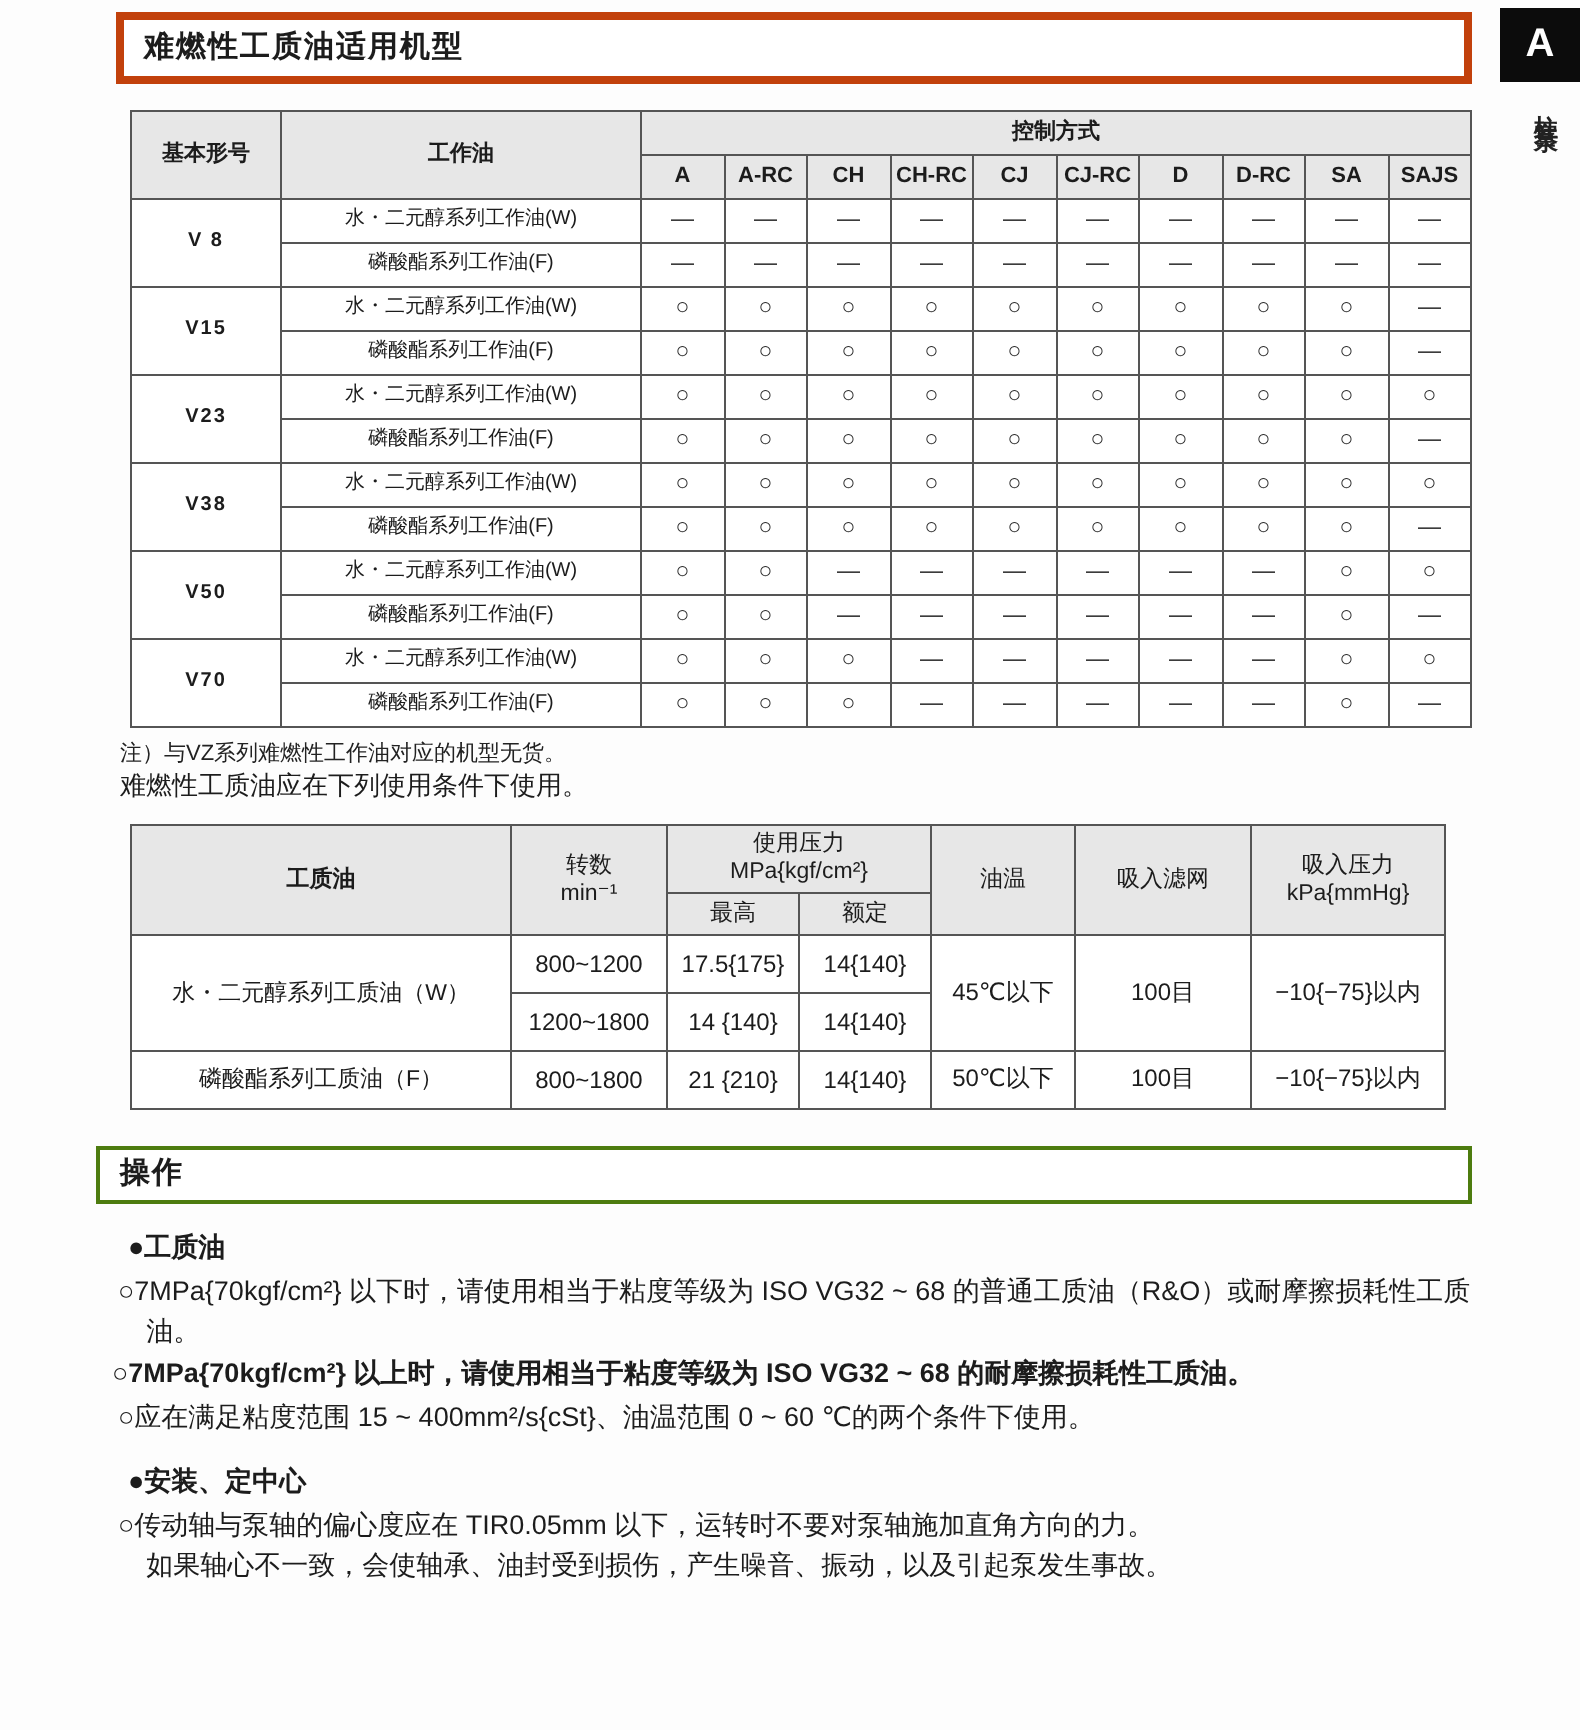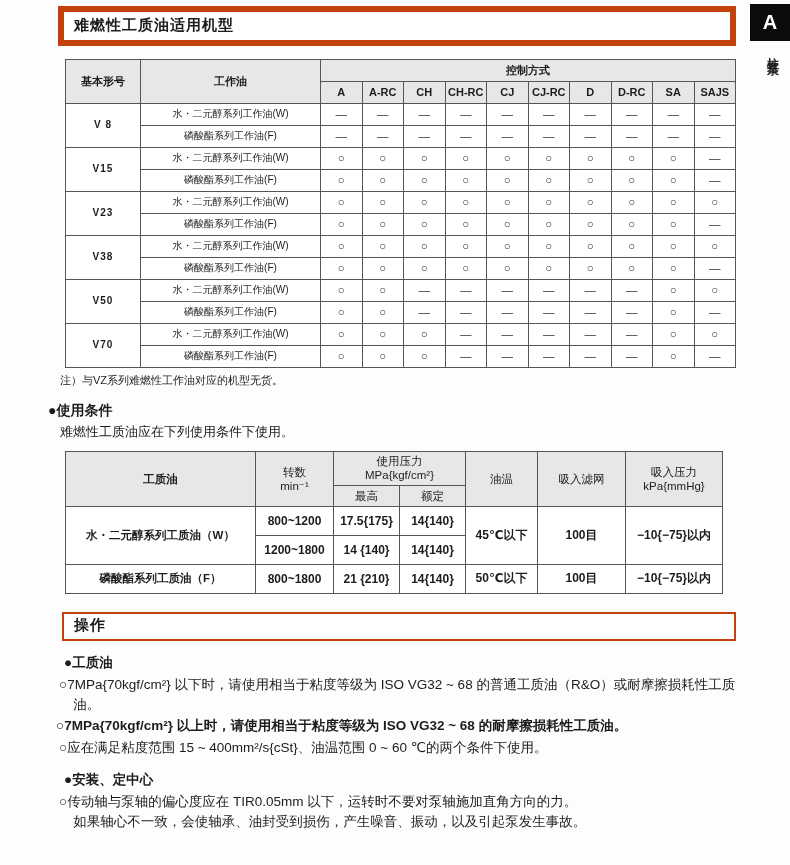--- a/index.html
+++ b/index.html
@@ -8,47 +8,47 @@
     background:#fdfdfd;
     font-family:"Liberation Sans","DejaVu Sans",sans-serif;
     color:#1c1c1c;
     -webkit-font-smoothing:antialiased;
   }
   .page { position:relative; width:790px; height:865px; overflow:hidden; background:#fdfdfd; }
   .main { position:absolute; left:46px; top:6px; width:692px; }
 
   
   .title-box {
-    border:6px solid #c2410c; background:#fff;
+    border:4px solid #c2410c; background:#fff;
     font-size:15px; font-weight:bold; letter-spacing:1px;
     padding:4px 10px 5px; margin:0 2px 0 12px;
   }
   .op-box {
-    border:2px solid #c2410c; background:#fff;
+    border:2px solid #4d7c0f; background:#fff;
     font-size:15px; font-weight:bold; letter-spacing:1px;
-    padding:2px 10px 4px; margin:18px 2px 0 16px;
+    padding:2px 10px 4px; margin:18px 2px 0 2px;
   }
 
   
   table { border-collapse:collapse; background:#fff; }
   th,td { border:1px solid #555; }
   .t1 { margin:13px 0 0 19px; width:670px; table-layout:fixed; }
   .t1 th, .t1 td { text-align:center; padding:0; height:21px; line-height:1.05; }
   .t1 thead th { background:#e7e7e7; font-weight:bold; font-size:11px; }
   .t1 .model-cell { font-size:10px; font-weight:600; letter-spacing:1px; }
   .t1 .oil-cell { font-size:10px; }
   .t1 .mark { font-size:11.5px; color:#2e2e2e; }
 
   .note { font-size:11px; margin:5px 0 0 14px; color:#222; }
 
   .sec-heading { font-size:14px; font-weight:bold; margin:14px 0 3px 2px; }
   .sec-intro { font-size:13px; margin:0 0 0 14px; }
 
   .t2 { margin:10px 0 0 19px; width:657px; table-layout:fixed; }
-  .t2 th, .t2 td { text-align:center; font-size:11.5px; padding:2px 1px;font-weight:bold; }
+  .t2 th, .t2 td { text-align:center; font-size:11.5px; padding:2px 1px; }
   .t2 thead th { background:#e7e7e7; font-weight:normal; line-height:1.25; }
   .t2 thead .hdr-tall { height:38px;font-weight:bold; }
   .t2 thead .hdr-sub { height:16px; }
   .t2 tbody td { height:24px; font-size:12px; }
   .t2 .oil-name { font-size:11.5px; }
 
   .op-section-heading { font-size:13.5px; font-weight:bold; margin:13px 0 3px 18px; }
   .op-item {
     font-size:13.5px; line-height:1.5;
     margin:0 0 1px 13px; padding-left:1.05em; text-indent:-1.05em;
@@ -273,21 +273,20 @@
             <td class="mark">—</td>
             <td class="mark">—</td>
             <td class="mark">○</td>
             <td class="mark">—</td>
           </tr>
         </tbody>
     </table>
 
     <div class="note">注）与VZ系列难燃性工作油对应的机型无货。</div>
 
-    <div class="sec-heading">●使用条件</div>
     <div class="sec-intro">难燃性工质油应在下列使用条件下使用。</div>
 
     <table class="t2">
       <colgroup>
         <col style="width:190px">
           <col style="width:78px">
           <col style="width:66px">
           <col style="width:66px">
         <col style="width:72px">
           <col style="width:88px">

